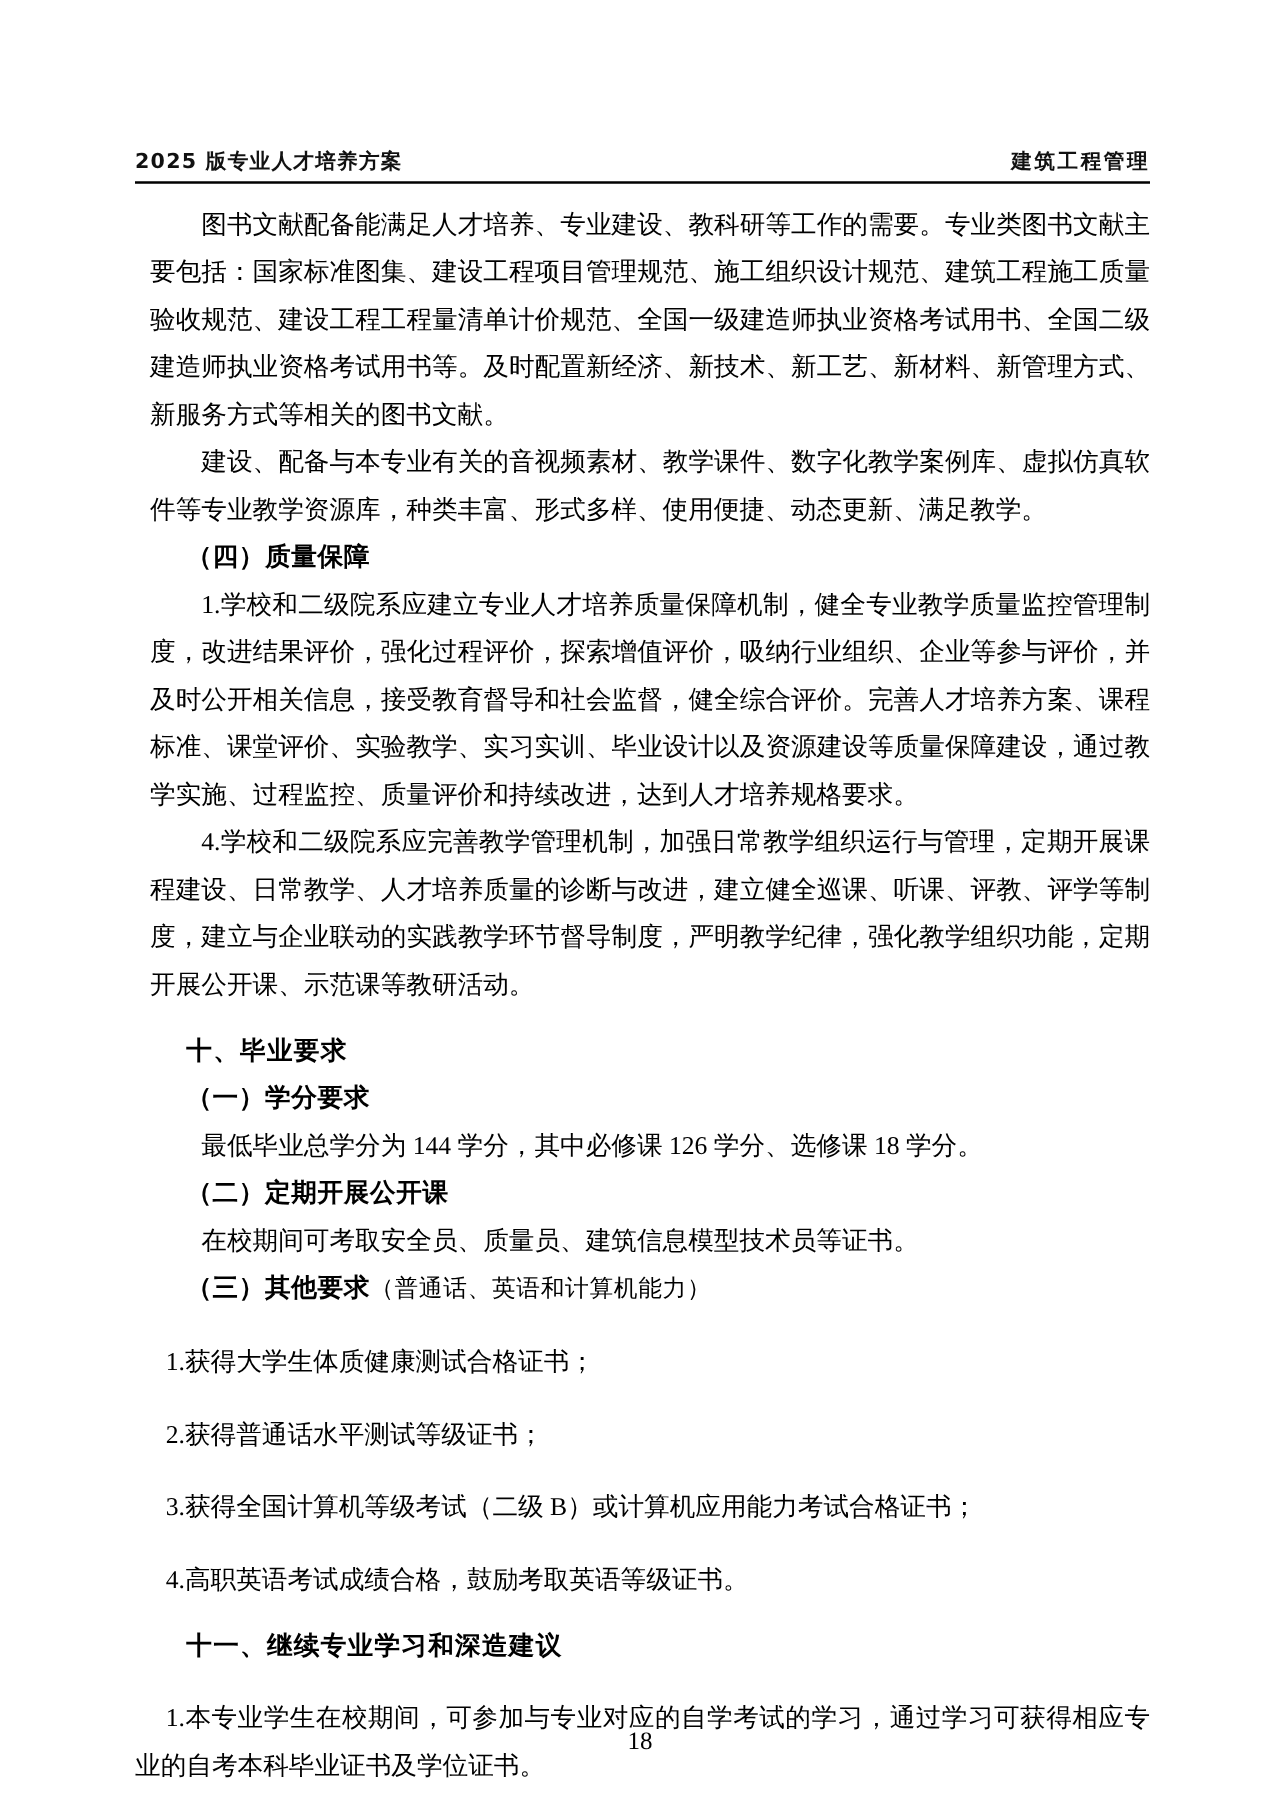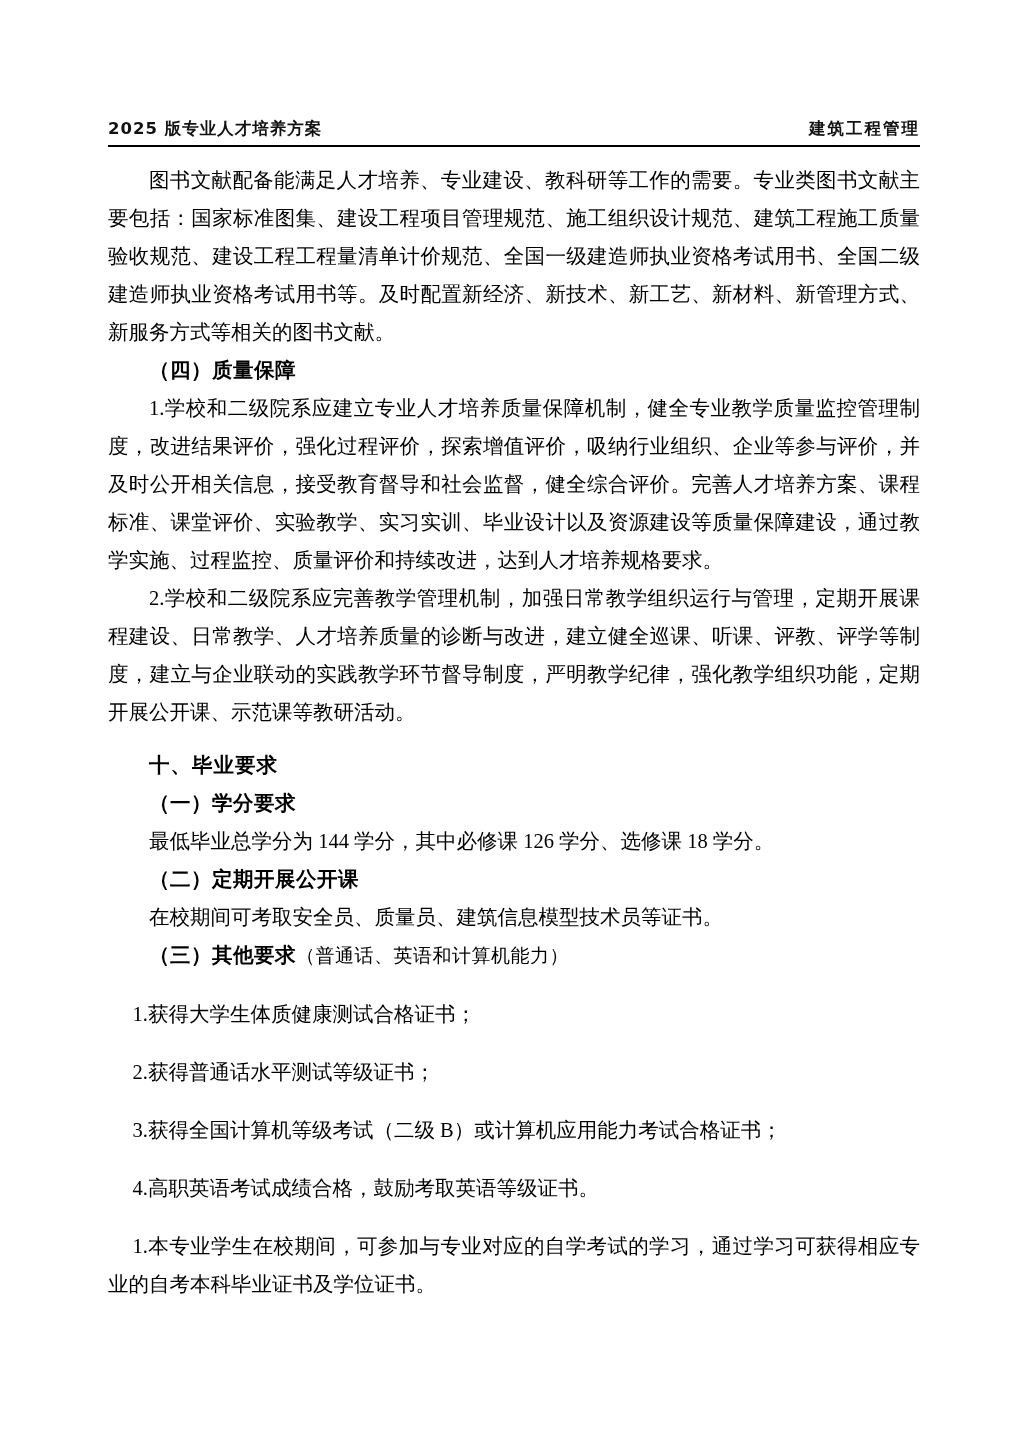--- a/index.html
+++ b/index.html
@@ -54,20 +54,21 @@
     font-size: 20.5px;
     line-height: 38px;
     text-align: justify;
     text-justify: inter-ideograph;
   }
   p {
     margin: 0;
   }
   .indent {
     text-indent: 2em;
+    margin-left: 12px;
   }
   .indent-small {
     text-indent: 1.2em;
     margin-top: 20px;
   }
   .bold-head {
     font-weight: bold;
     text-indent: 2em;
     letter-spacing: 0.5px;
   }
@@ -104,26 +105,27 @@
       <div class="header-left">2025 版专业人才培养方案</div>
       <div class="header-right">建筑工程管理</div>
     </div>
     <div class="header-rule"></div>
 
     <div class="body-text">
 
       <p class="indent">图书文献配备能满足人才培养、专业建设、教科研等工作的需要。专业类图书文献主要包括：国家标准图集、建设工程项目管理规范、施工组织设计规范、建筑工程施工质量验收规范、建设工程工程量清单计价规范、全国一级建造师执业资格考试用书、全国二级建造师执业资格考试用书等。及时配置新经济、新技术、新工艺、新材料、新管理方式、新服务方式等相关的图书文献。</p>
 
 
+      <p class="indent">建设、配备与本专业有关的音视频素材、教学课件、数字化教学案例库、虚拟仿真软件等专业教学资源库，种类丰富、形式多样、使用便捷、动态更新、满足教学。</p>
 
       <p class="bold-head">（四）质量保障</p>
 
       <p class="indent">1.学校和二级院系应建立专业人才培养质量保障机制，健全专业教学质量监控管理制度，改进结果评价，强化过程评价，探索增值评价，吸纳行业组织、企业等参与评价，并及时公开相关信息，接受教育督导和社会监督，健全综合评价。完善人才培养方案、课程标准、课堂评价、实验教学、实习实训、毕业设计以及资源建设等质量保障建设，通过教学实施、过程监控、质量评价和持续改进，达到人才培养规格要求。</p>
 
-      <p class="indent">2.学校和二级院系应完善教学管理机制，加强日常教学组织运行与管理，定期开展课程建设、日常教学、人才培养质量的诊断与改进，建立健全巡课、听课、评教、评学等制度，建立与企业联动的实践教学环节督导制度，严明教学纪律，强化教学组织功能，定期开展公开课、示范课等教研活动。</p>
+      <p class="indent">4.学校和二级院系应完善教学管理机制，加强日常教学组织运行与管理，定期开展课程建设、日常教学、人才培养质量的诊断与改进，建立健全巡课、听课、评教、评学等制度，建立与企业联动的实践教学环节督导制度，严明教学纪律，强化教学组织功能，定期开展公开课、示范课等教研活动。</p>
 
 
 
       <p class="num-head">十、毕业要求</p>
 
       <p class="bold-head">（一）学分要求</p>
 
       <p class="indent">最低毕业总学分为 144 学分，其中必修课 126 学分、选修课 18 学分。</p>
 
       <p class="bold-head">（二）定期开展公开课</p>
@@ -133,19 +135,21 @@
       <p class="bold-head"><span class="sub">（三）其他要求</span><span class="paren-note">（普通话、英语和计算机能力）</span></p>
 
       <p class="indent-small">1.获得大学生体质健康测试合格证书；</p>
 
       <p class="indent-small">2.获得普通话水平测试等级证书；</p>
 
       <p class="indent-small">3.获得全国计算机等级考试（二级 B）或计算机应用能力考试合格证书；</p>
 
       <p class="indent-small">4.高职英语考试成绩合格，鼓励考取英语等级证书。</p>
 
+      <p class="num-head">十一、继续专业学习和深造建议</p>
 
       <p class="indent-small">1.本专业学生在校期间，可参加与专业对应的自学考试的学习，通过学习可获得相应专业的自考本科毕业证书及学位证书。</p>
 
     </div>
   </div>
 
+  <div class="footer">18</div>
 </div>
 
 </body></html>

